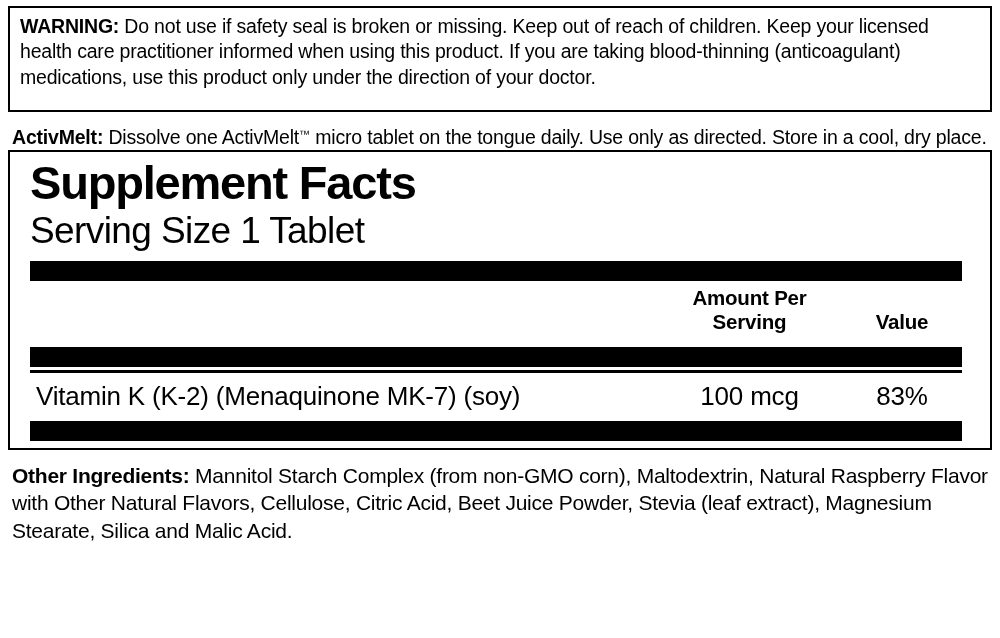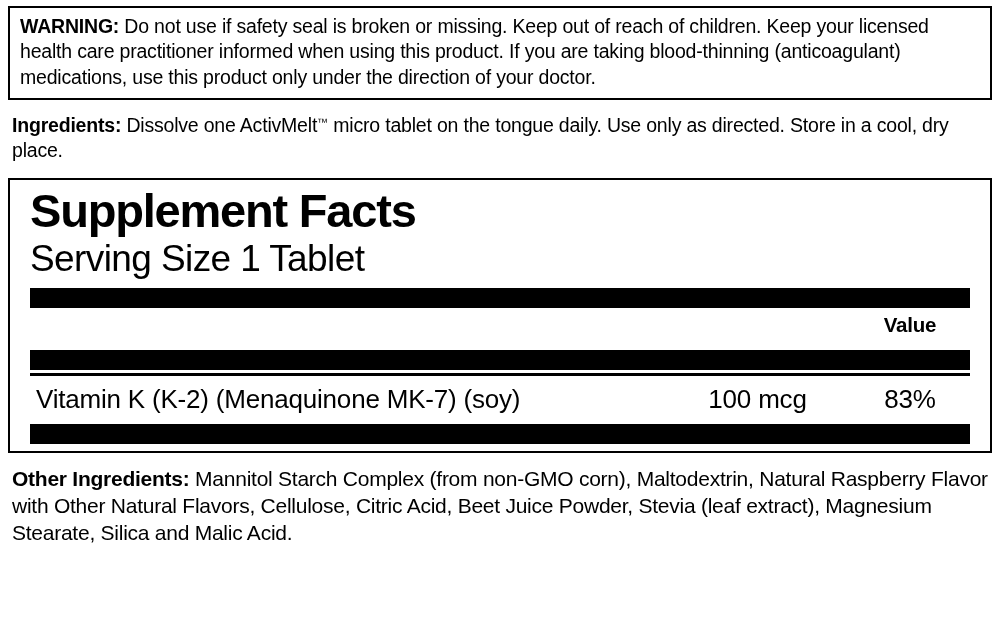--- a/index.html
+++ b/index.html
@@ -20,21 +20,21 @@
     height: 638px;
     box-sizing: border-box;
     padding: 0 8px;
   }
 
   
   .warning-box {
     box-sizing: border-box;
     border: 2px solid #000;
     margin-top: 6px;
-    padding: 6px 10px 8px 10px;
+    padding: 6px 10px 20px 10px;
     font-size: 19.5px;
     line-height: 1.30;
     letter-spacing: -0.2px;
   }
   .warning-box .lead {
     font-weight: bold;
   }
 
   
   .directions {
@@ -48,22 +48,21 @@
   .tm {
     font-size: 11px;
     vertical-align: 0.55em;
     letter-spacing: 0;
   }
 
   
   .sf-panel {
     box-sizing: border-box;
     border: 2px solid #000;
-    margin-top: 14px;
-    padding: 4px 12px 0 12px;
+    padding: 4px 20px 0 12px;
   }
   .sf-title {
     font-size: 47px;
     font-weight: bold;
     line-height: 1.06;
     letter-spacing: -1.2px;
     margin: 2px 0 0 8px;
   }
   .sf-serving {
     font-size: 37px;
@@ -138,31 +137,35 @@
 </head>
 <body>
 
 <div class="page">
 
   <div class="warning-box">
     <span class="lead">WARNING:</span><span> Do not use if safety seal is broken or missing. Keep out of reach of children. Keep your licensed health care practitioner informed when using this product. If you are taking blood-thinning (anticoagulant) medications, use this product only under the direction of your doctor.</span>
   </div>
 
   <div class="directions">
-    <span class="lead">Ingredients:</span><span> Dissolve one ActivMelt</span><span class="tm">™</span><span> micro tablet on the tongue daily. Use only as directed. Store in a cool, dry place.</span>
+    <span class="lead">ActivMelt:</span><span> Dissolve one ActivMelt</span><span class="tm">™</span><span> micro tablet on the tongue daily. Use only as directed. Store in a cool, dry place.</span>
   </div>
 
   <div class="sf-panel">
 
     <div class="sf-title">Supplement Facts</div>
     <div class="sf-serving">Serving Size 1 Tablet</div>
 
     <div class="rule-thick"></div>
 
     <div class="sf-head">
+      <div class="col col-amount">
+        <div>Amount Per</div>
+        <div>Serving</div>
+      </div>
       <div class="col col-dv">
         <div>Value</div>
       </div>
     </div>
 
     <div class="rule-thick"></div>
     <div class="rule-thin" style="margin-top:3px;"></div>
 
     <div class="sf-row">
       <div class="nutrient">Vitamin K (K-2) (Menaquinone MK-7) (soy)</div>

